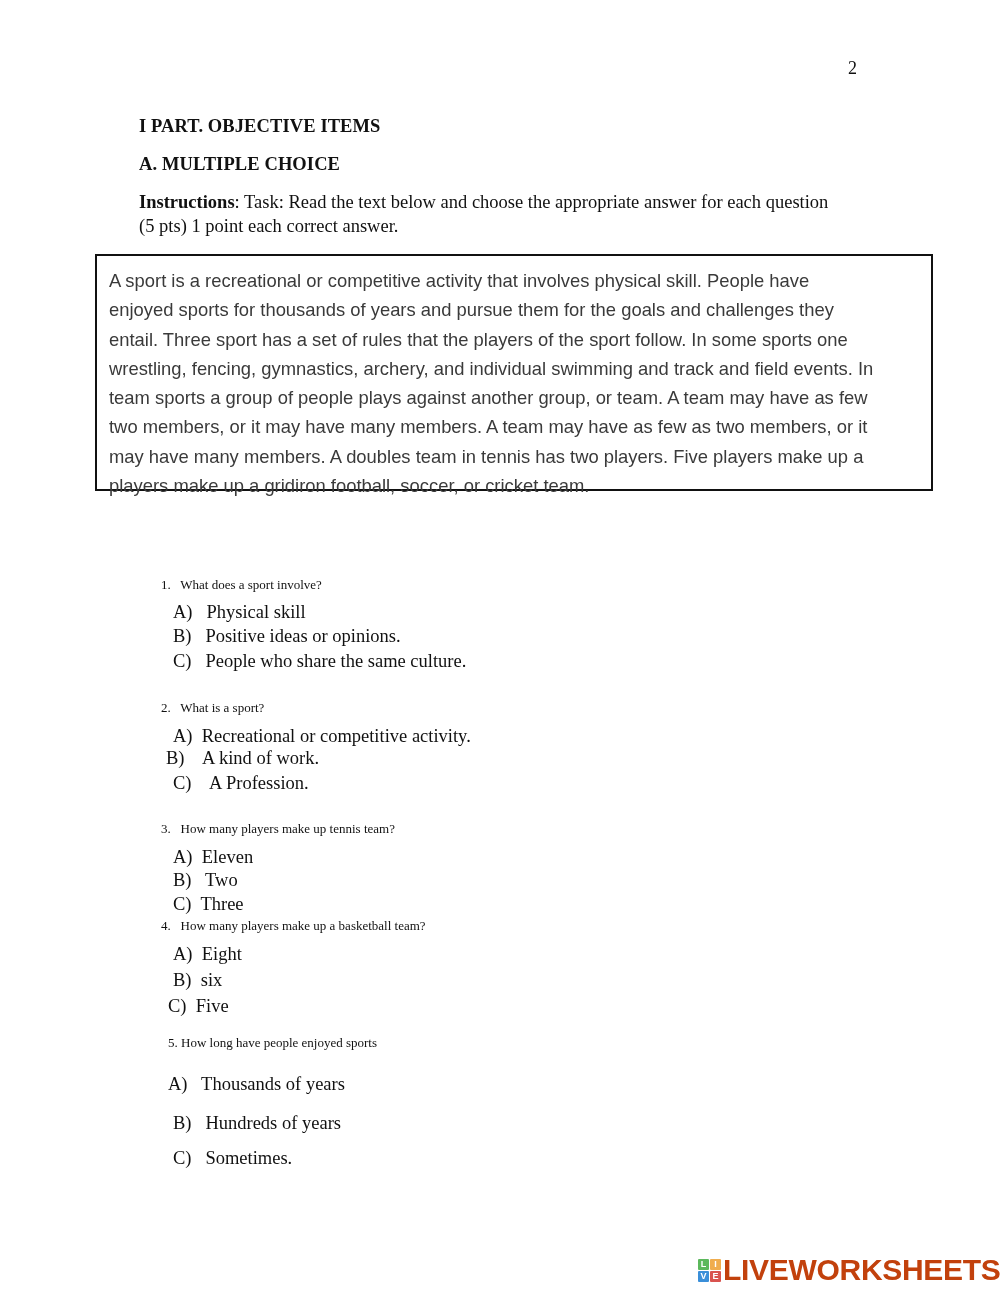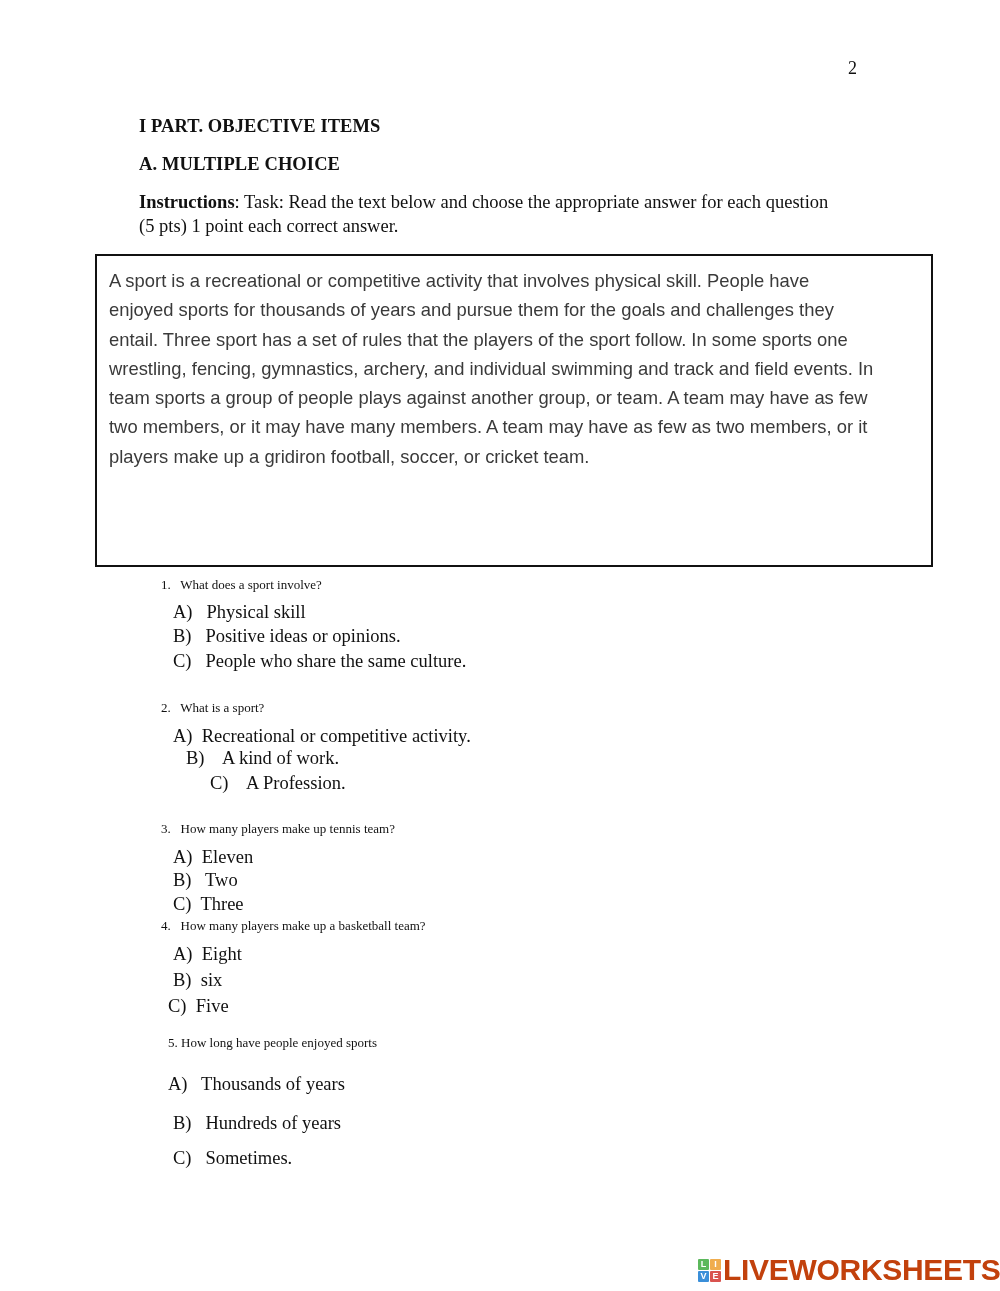--- a/index.html
+++ b/index.html
@@ -37,21 +37,21 @@
       width: 760px;
       font-size: 18.5px;
       line-height: 24px;
     }
     .instructions b { font-weight: bold; margin-top: 48px; }
     .passage-box {
       position: absolute;
       left: 95px;
       top: 254px;
       width: 838px;
-      height: 313px;
+      height: 237px;
       border: 2px solid #111;
       box-sizing: border-box;
     }
     .passage-text {
       position: absolute;
       left: 12px;
       top: 10px;
       width: 820px;
       font-family: "Liberation Sans", sans-serif;
       font-size: 18.4px;
@@ -115,33 +115,34 @@
 </div>
 
 <div class="passage-box">
   <div class="passage-text">
     <div>A sport is a recreational or competitive activity that involves physical skill. People have</div>
     <div>enjoyed sports for thousands of years and pursue them for the goals and challenges they</div>
     <div>entail. Three sport has a set of rules that the players of the sport follow. In some sports one</div>
     <div>wrestling, fencing, gymnastics, archery, and individual swimming and track and field events. In</div>
     <div>team sports a group of people plays against another group, or team. A team may have as few</div>
     <div>two members, or it may have many members. A team may have as few as two members, or it</div>
+    <div>may have many members. A doubles team in tennis has two players. Five players make up a</div>
     <div>players make up a gridiron football, soccer, or cricket team.</div>
   </div>
 </div>
 
 <div class="q" style="left:161px; top:577px;"><span>1.</span>   <span>What does a sport involve?</span></div>
 <div class="opt" style="left:173px; top:602px;"><span>A)</span>   <span>Physical skill</span></div>
 <div class="opt" style="left:173px; top:626px;"><span>B)</span>   <span>Positive ideas or opinions.</span></div>
 <div class="opt" style="left:173px; top:651px;"><span>C)</span>   <span>People who share the same culture.</span></div>
 
 <div class="q" style="left:161px; top:700px;"><span>2.</span>   <span>What is a sport?</span></div>
 <div class="opt" style="left:173px; top:726px;"><span>A)</span>  <span>Recreational or competitive activity.</span></div>
-<div class="opt" style="left:186px; top:748px;text-align:center;"><span>B)</span>    <span>A kind of work.</span></div>
-<div class="opt" style="left:173px; top:773px;margin-left:37px;"><span>C)</span>    <span>A Profession.</span></div>
+<div class="opt" style="left:166px; top:748px;text-align:center;"><span>B)</span>    <span>A kind of work.</span></div>
+<div class="opt" style="left:173px; top:773px;"><span>C)</span>    <span>A Profession.</span></div>
 
 <div class="q" style="left:161px; top:821px;"><span>3.</span>   <span>How many players make up tennis team?</span></div>
 <div class="opt" style="left:173px; top:847px;"><span>A)</span>  <span>Eleven</span></div>
 <div class="opt" style="left:173px; top:870px;"><span>B)</span>   <span>Two</span></div>
 <div class="opt" style="left:173px; top:894px;"><span>C)</span>  <span>Three</span></div>
 
 <div class="q" style="left:161px; top:918px;"><span>4.</span>   <span>How many players make up a basketball team?</span></div>
 <div class="opt" style="left:173px; top:944px;"><span>A)</span>  <span>Eight</span></div>
 <div class="opt" style="left:173px; top:970px;"><span>B)</span>  <span>six</span></div>
 <div class="opt" style="left:168px; top:996px;"><span>C)</span>  <span>Five</span></div>

